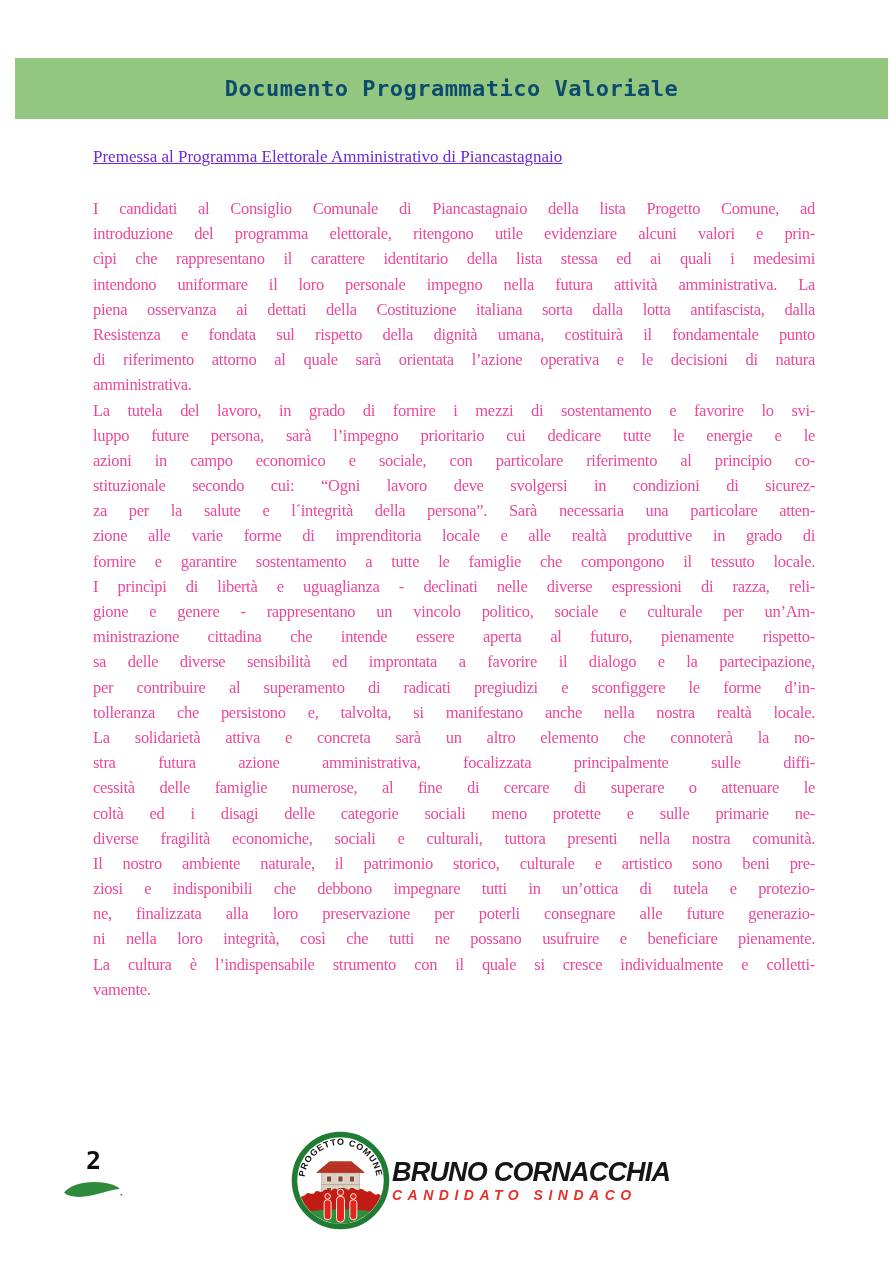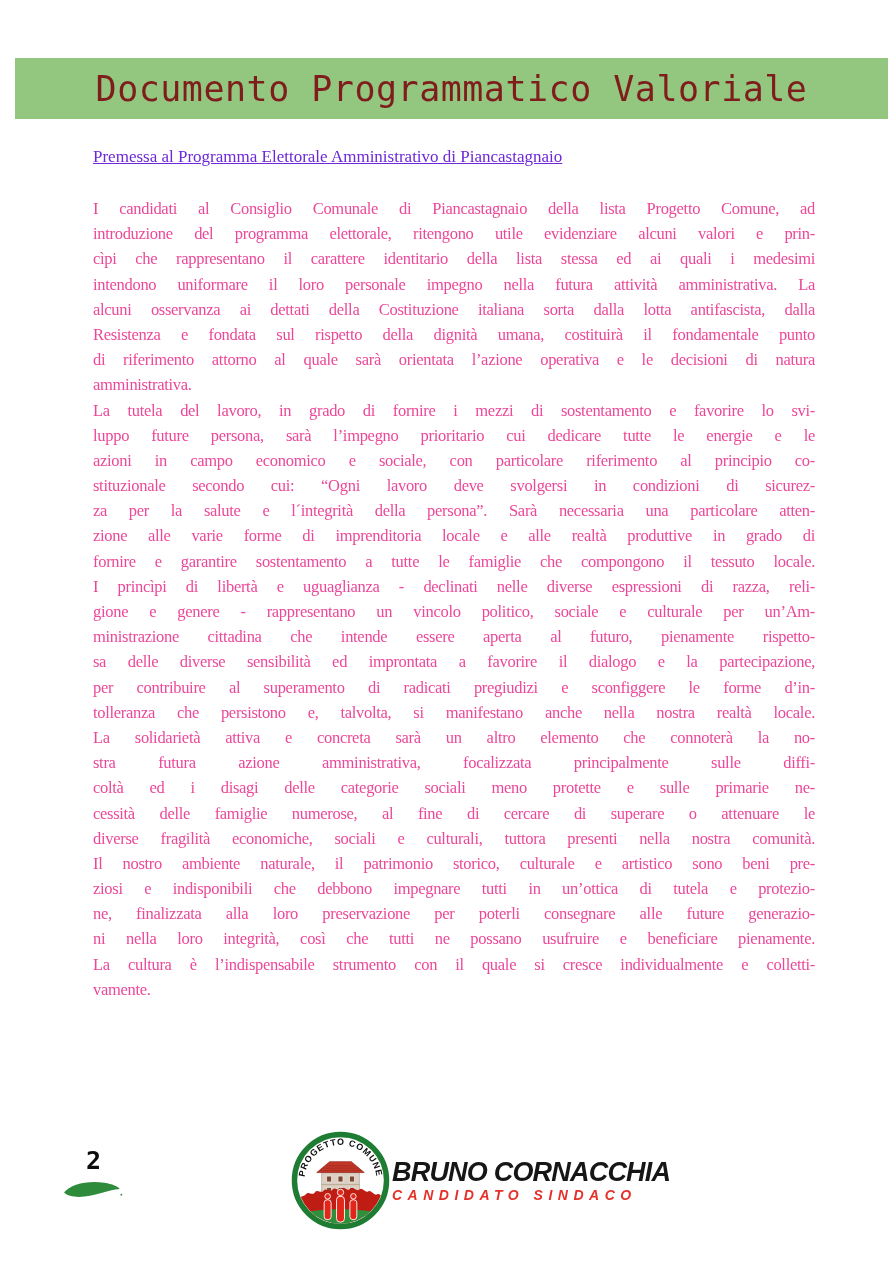--- a/index.html
+++ b/index.html
@@ -16,24 +16,24 @@
   
   .header-bar {
     position: absolute;
     left: 15px; top: 58px;
     width: 873px; height: 61px;
     background: var(--bar-green, #93c67e);
     display: flex; align-items: center; justify-content: center;
   }
   .header-title {
     font-family: "DejaVu Sans Mono", monospace;
-    font-weight: 400;
-    font-size: 35px;
+    font-weight: 700;
+    font-size: 22px;
     letter-spacing: 0.5px;
-    color: #7f1d1d;
+    color: #0c4a6e;
     white-space: nowrap;
   }
 
   
   .subtitle {
     position: absolute;
     left: 93px; top: 147px;
     width: 740px;
     font-size: 17px;
     color: #6d28d9;
@@ -128,41 +128,41 @@
     <div class="header-title">Documento Programmatico Valoriale</div>
   </div>
 
   <div class="subtitle">Premessa al Programma Elettorale Amministrativo di Piancastagnaio</div>
 
   <div class="body-text">
       <div class="line">I candidati al Consiglio Comunale di Piancastagnaio della lista Progetto Comune, ad</div>
       <div class="line">introduzione del programma elettorale, ritengono utile evidenziare alcuni valori e prin-</div>
       <div class="line">cìpi che rappresentano il carattere identitario della lista stessa ed ai quali i medesimi</div>
       <div class="line">intendono uniformare il loro personale impegno nella futura attività amministrativa. La</div>
-      <div class="line">alcuni osservanza ai dettati della Costituzione italiana sorta dalla lotta antifascista, dalla</div>
+      <div class="line">piena osservanza ai dettati della Costituzione italiana sorta dalla lotta antifascista, dalla</div>
       <div class="line">Resistenza e fondata sul rispetto della dignità umana, costituirà il fondamentale punto</div>
       <div class="line">di riferimento attorno al quale sarà orientata l’azione operativa e le decisioni di natura</div>
       <div class="line para-end">amministrativa.</div>
       <div class="line">La tutela del lavoro, in grado di fornire i mezzi di sostentamento e favorire lo svi-</div>
       <div class="line">luppo future persona, sarà l’impegno prioritario cui dedicare tutte le energie e le</div>
       <div class="line">azioni in campo economico e sociale, con particolare riferimento al principio co-</div>
       <div class="line">stituzionale secondo cui: “Ogni lavoro deve svolgersi in condizioni di sicurez-</div>
       <div class="line">za per la salute e l´integrità della persona”. Sarà necessaria una particolare atten-</div>
       <div class="line">zione alle varie forme di imprenditoria locale e alle realtà produttive in grado di</div>
       <div class="line">fornire e garantire sostentamento a tutte le famiglie che compongono il tessuto locale.</div>
       <div class="line">I princìpi di libertà e uguaglianza - declinati nelle diverse espressioni di razza, reli-</div>
       <div class="line">gione e genere - rappresentano un vincolo politico, sociale e culturale per un’Am-</div>
       <div class="line">ministrazione cittadina che intende essere aperta al futuro, pienamente rispetto-</div>
       <div class="line">sa delle diverse sensibilità ed improntata a favorire il dialogo e la partecipazione,</div>
       <div class="line">per contribuire al superamento di radicati pregiudizi e sconfiggere le forme d’in-</div>
       <div class="line">tolleranza che persistono e, talvolta, si manifestano anche nella nostra realtà locale.</div>
       <div class="line">La solidarietà attiva e concreta sarà un altro elemento che connoterà la no-</div>
       <div class="line">stra futura azione amministrativa, focalizzata principalmente sulle diffi-</div>
+      <div class="line">cessità delle famiglie numerose, al fine di cercare di superare o attenuare le</div>
       <div class="line">coltà ed i disagi delle categorie sociali meno protette e sulle primarie ne-</div>
-      <div class="line">cessità delle famiglie numerose, al fine di cercare di superare o attenuare le</div>
       <div class="line">diverse fragilità economiche, sociali e culturali, tuttora presenti nella nostra comunità.</div>
       <div class="line">Il nostro ambiente naturale, il patrimonio storico, culturale e artistico sono beni pre-</div>
       <div class="line">ziosi e indisponibili che debbono impegnare tutti in un’ottica di tutela e protezio-</div>
       <div class="line">ne, finalizzata alla loro preservazione per poterli consegnare alle future generazio-</div>
       <div class="line">ni nella loro integrità, così che tutti ne possano usufruire e beneficiare pienamente.</div>
       <div class="line">La cultura è l’indispensabile strumento con il quale si cresce individualmente e colletti-</div>
       <div class="line para-end">vamente.</div>
     </div>
 
   <div class="page-number">2</div>

